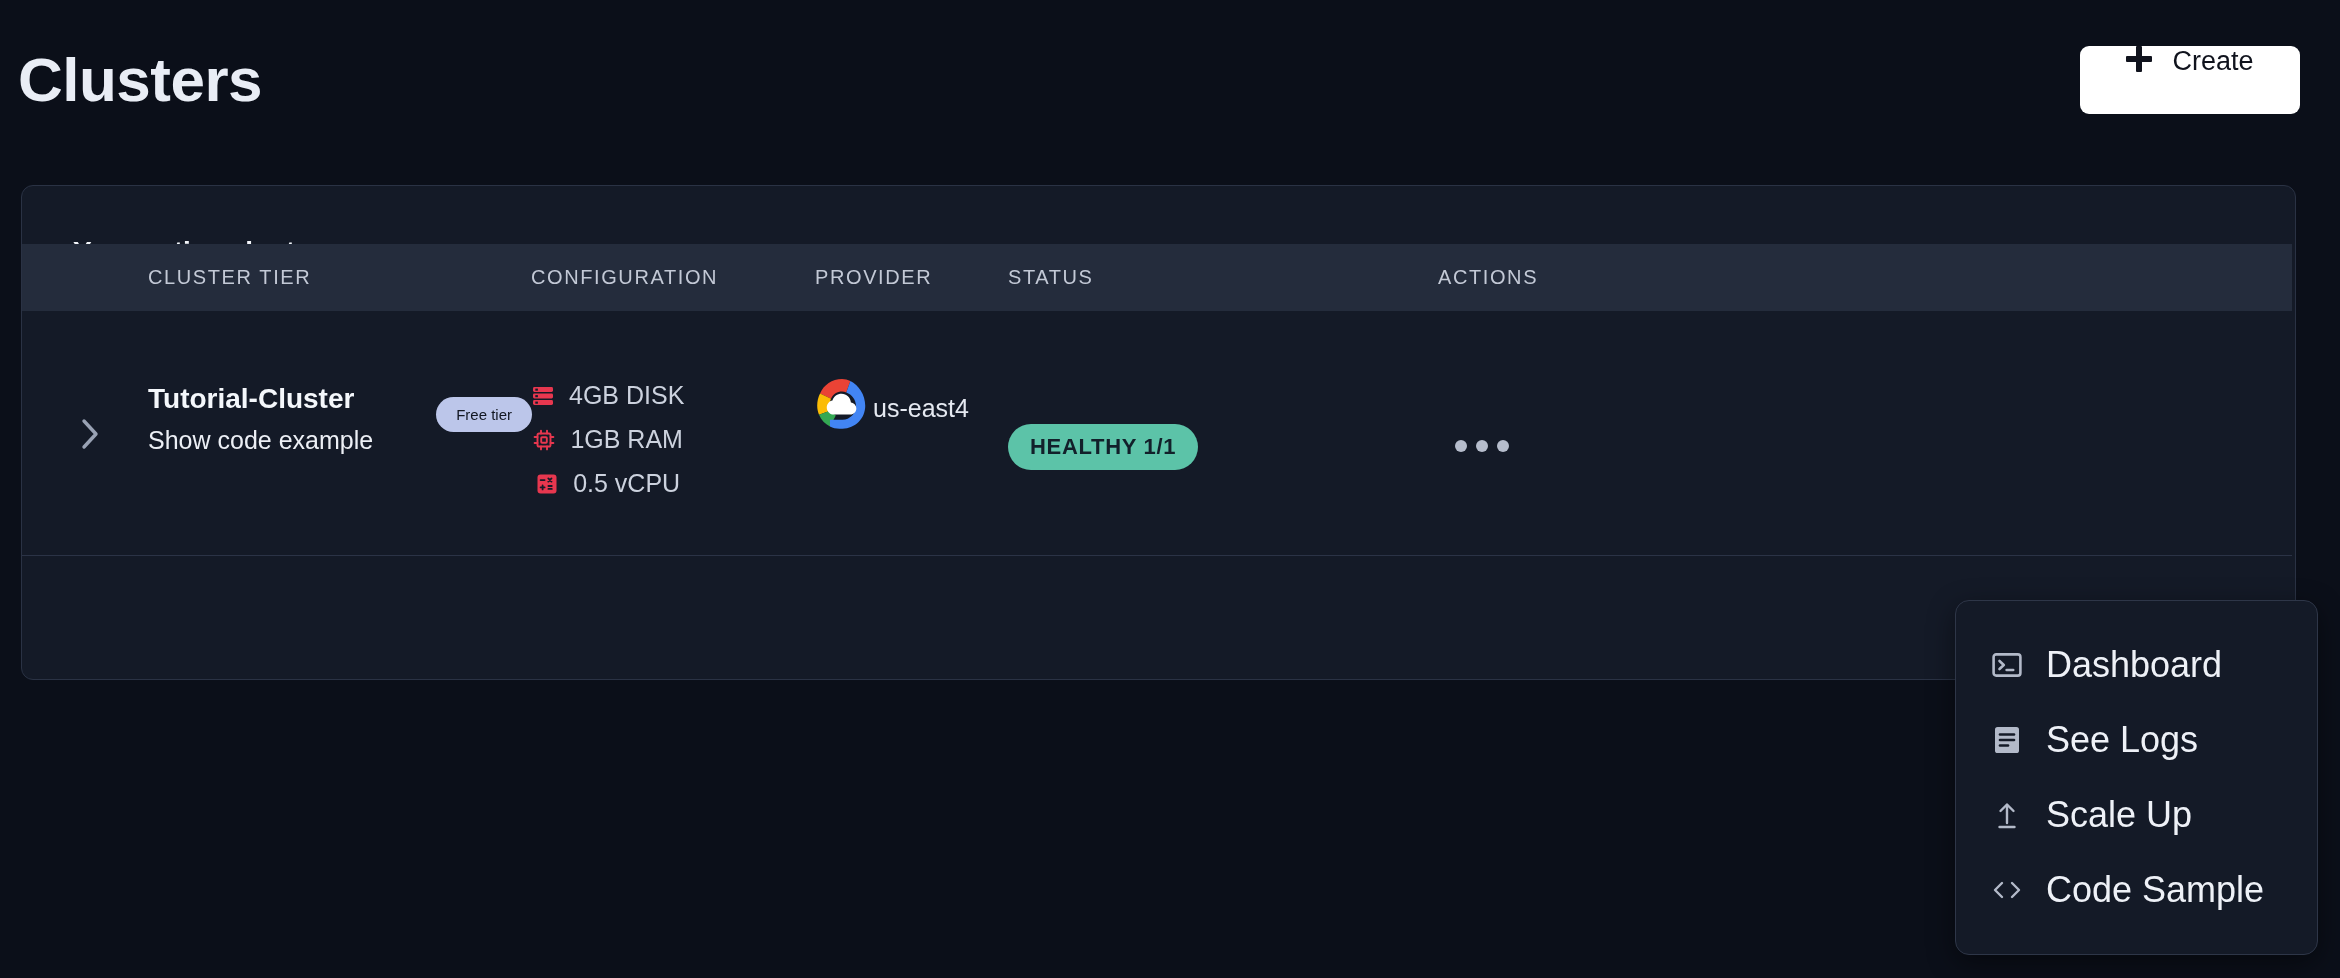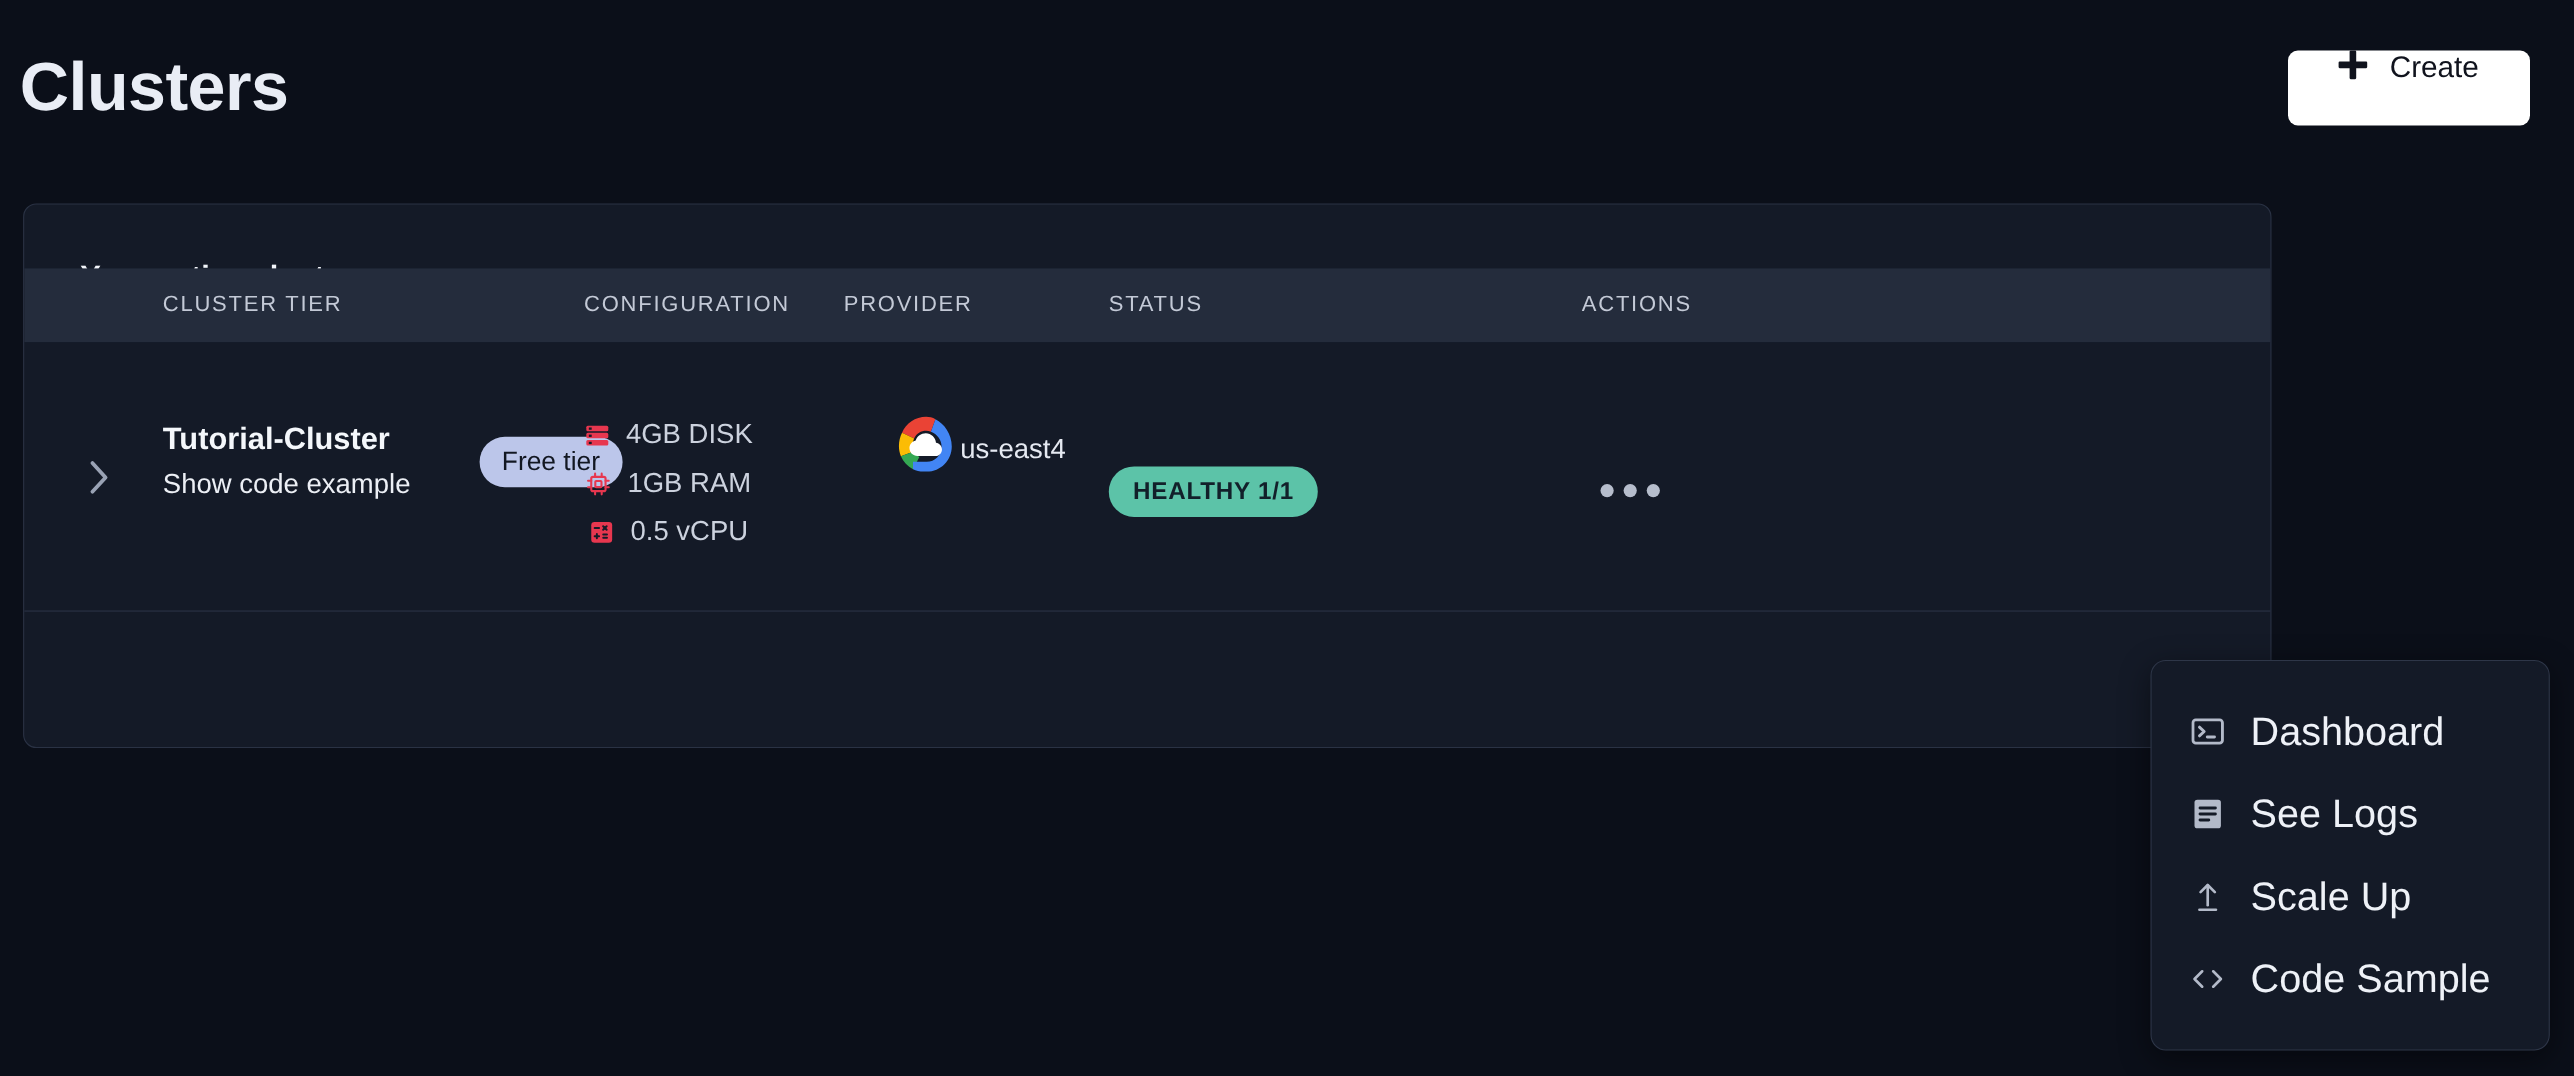--- a/index.html
+++ b/index.html
@@ -68,21 +68,21 @@
     border-radius: 1px;
   }
   .plus-icon::before { left: 10px; top: 0;  width: 6px; height: 26px; }
   .plus-icon::after  { left: 0;  top: 10px; width: 26px; height: 6px; }
 
   
   .card {
     position: absolute;
     left: 21px;
     top: 185px;
-    width: 2044px;
+    width: 2275px;
     height: 495px;
     background: #141a27;
     border: 1px solid #2a3244;
     border-radius: 12px;
     overflow: hidden;
     padding-left: 24px;
   }
 
   .card-title {
     position: absolute;
@@ -107,21 +107,21 @@
 
   .th {
     font-size: 20px;
     letter-spacing: 1.6px;
     color: #c3c9d6;
     font-weight: 400;
   }
 
   .col-tier   { position: absolute; left: 126px; }
   .col-config { position: absolute; left: 509px; }
-  .col-prov   { position: absolute; left: 745px; }
+  .col-prov   { position: absolute; left: 793px; }
   .col-status { position: absolute; left: 986px; }
   .col-act    { position: absolute; left: 1416px; }
 
   .table-row {
     position: absolute;
     left: 0;
     top: 125px;
     width: 2270px;
     height: 245px;
     border-bottom: 1px solid #2b3purpose;
@@ -162,21 +162,21 @@
     color: #eceff5;
     line-height: 1.4;
     margin-top: 6px;
     cursor: pointer;
   }
   .tier-badge {
     margin-left: 63px;
     margin-top: 16px;
     background: #bcc6ea;
     color: #121722;
-    font-size: 24px;
+    font-size: 15px;
     padding: 9px 20px;
     border-radius: 999px;
     white-space: nowrap;
   }
 
   
   .cell-config {
     position: absolute;
     left: 509px;
     top: 70px;

